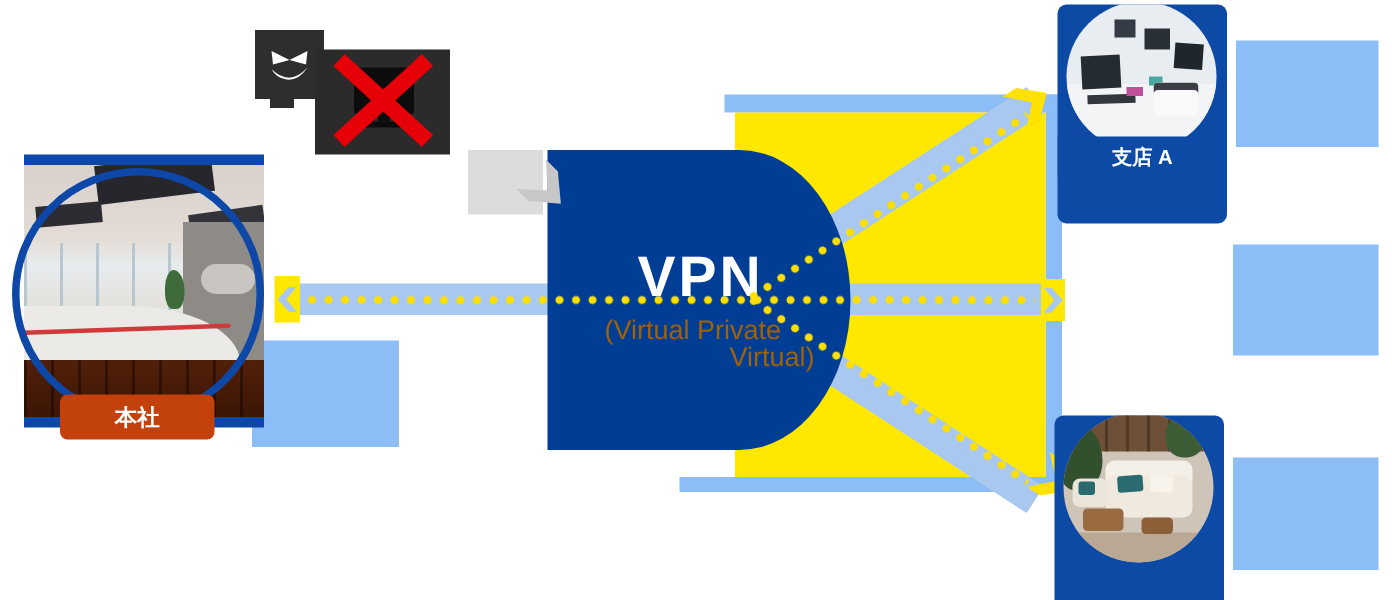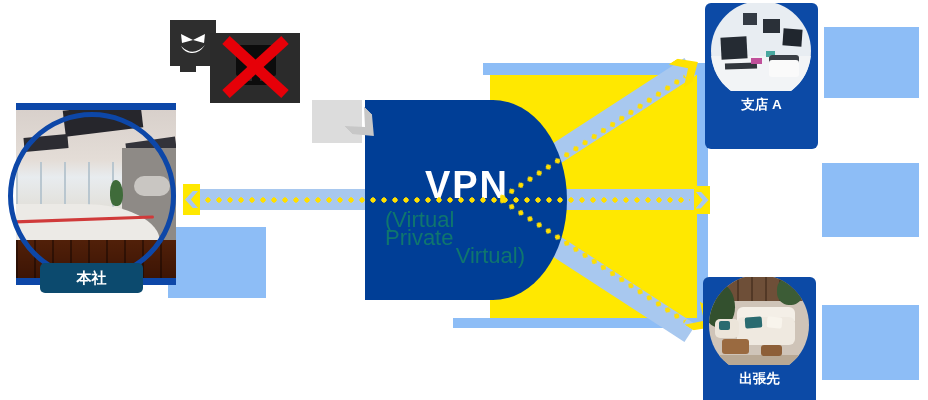--- a/index.html
+++ b/index.html
@@ -7,41 +7,41 @@
   #canvas { position:relative; width:928px; height:400px; background:#fff; overflow:hidden; }
   .abs { position:absolute; }
 
   
   .lb-rect { background:#8dbdf6; }
 
   
   .hq-bar { background:#0d47a8; }
   .hq-photo { left:16px; top:110px; width:160px; height:168px; overflow:hidden; background:linear-gradient(180deg,#d8d0cb 0%,#e4ddd7 30%,#e8ecef 40%,#e2e0da 58%,#8a5428 70%,#7b4a22 100%); }
   .hq-ring { left:8px; top:112px; width:168px; height:168px; border:5px solid #0d47a8; border-radius:50%; }
-  .hq-label { left:40px; top:263px; width:103px; height:30px; background:#0c4a6e; border-radius:5px; color:#fff; font-weight:bold; font-size:15px; display:flex; align-items:center; justify-content:center; z-index:7; }
+  .hq-label { left:40px; top:263px; width:103px; height:30px; background:#c2410c; border-radius:5px; color:#fff; font-weight:bold; font-size:15px; display:flex; align-items:center; justify-content:center; z-index:7; }
 
   
   .face-box { left:170px; top:20px; width:46px; height:46px; background:#2e2e2e; z-index:6; }
   .face-tab { left:180px; top:62px; width:16px; height:10px; background:#2e2e2e; z-index:6; }
   .x-box { left:210px; top:33px; width:90px; height:70px; background:#2b2b2b; z-index:7; }
 
   
   .gray-rect { left:312px; top:100px; width:50px; height:43px; background:#dcdcdc; z-index:5; }
   .gray-chev { left:350px; top:112px; width:28px; height:28px; background:#c7c7c7;
     clip-path:polygon(0 0,40% 0,100% 50%,40% 100%,0 100%,55% 50%); transform:rotate(45deg); z-index:5; }
 
   
   .strip { background:#8dbdf6; z-index:1; }
   .yellow-rect { left:490px; top:75px; width:207px; height:243px; background:#ffe800; z-index:1; }
 
   
   .vpn-shape { left:365px; top:100px; width:202px; height:200px; background:#003e96;
     border-top-right-radius:74px 100px; border-bottom-right-radius:74px 100px; z-index:3; }
   .vpn-title { left:387px; top:140px; width:160px; text-align:center; color:#fff; font-weight:bold; font-size:38px; letter-spacing:2px; z-index:4;margin-top:24px; }
-  .vpn-sub { left:385px; top:211px; width:140px; color:#0f766e; font-size:22px; line-height:18px; z-index:4; }
+  .vpn-sub { left:403px; top:211px; width:140px; color:#a16207; font-size:18px; line-height:18px; z-index:4; }
   .vpn-sub .l2 { text-align:right; }
 
   
   .band { background:#a8c8ef; z-index:2; }
   .band-left { left:196px; top:189px; width:172px; height:21px; }
   .band-mid { left:540px; top:189px; width:157px; height:21px; }
   .band-diag { width:185px; height:21px; transform-origin:0 50%; }
   .band-top { left:535px; top:157px; transform:rotate(-33deg); }
   .band-bot { left:535px; top:222px; transform:rotate(33deg); }
 
@@ -186,18 +186,15 @@
       <div class="bit" style="left:28px;top:32px;width:58px;height:14px;background:#f4efe7;border-radius:6px 6px 0 0;"></div>
       <div class="bit" style="left:28px;top:42px;width:58px;height:28px;background:#efe9e0;border-radius:6px;"></div>
       <div class="bit" style="left:36px;top:42px;width:17px;height:11px;background:#2a6b70;border-radius:2px;transform:rotate(-4deg);"></div>
       <div class="bit" style="left:58px;top:42px;width:15px;height:11px;background:#f8f4ec;border-radius:2px;transform:rotate(5deg);"></div>
       <div class="bit" style="left:6px;top:44px;width:24px;height:19px;background:#ece5da;border-radius:5px;"></div>
       <div class="bit" style="left:10px;top:46px;width:11px;height:9px;background:#2a6b70;border-radius:2px;"></div>
       <div class="bit" style="left:0;top:80px;width:100px;height:20px;background:#b8a894;"></div>
       <div class="bit" style="left:13px;top:64px;width:27px;height:15px;background:#9a6a40;border-radius:3px;"></div>
       <div class="bit" style="left:52px;top:70px;width:21px;height:11px;background:#8d5f38;border-radius:3px;"></div>
     </div>
-    <div class="card-labelbar">
-        <span>出張先</span>
-      </div>
   </div>
 
 </div>
 
 </body></html>

